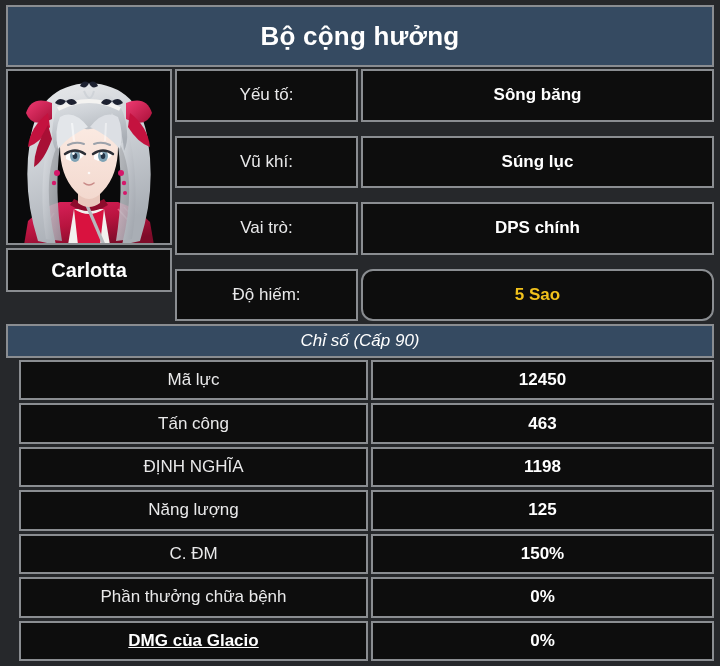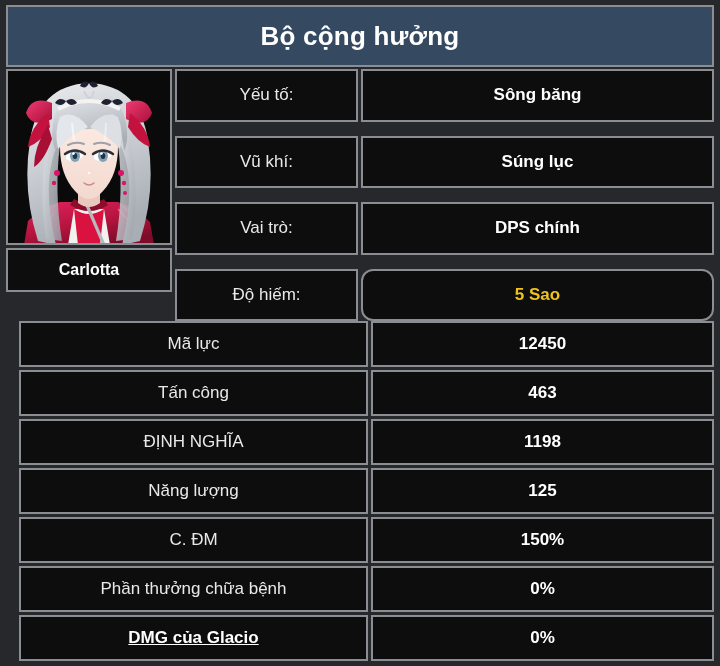--- a/index.html
+++ b/index.html
@@ -66,21 +66,21 @@
   .name-cell {
     height: 44px;
     background: #0d0d0d;
     border: 2px solid #8a8d91;
     display: flex;
     align-items: center;
     justify-content: center;
   }
   .name-cell .name-text {
     color: #ffffff;
-    font-size: 16px;
+    font-size: 20px;
     font-weight: bold;
   }
 
   .info-col {
     flex: 1 1 auto;
     display: flex;
     flex-direction: column;
     gap: 14px;
   }
 
@@ -302,20 +302,23 @@
         <div class="info-value">DPS chính</div>
       </div>
       <div class="info-row">
         <div class="info-label">Độ hiếm:</div>
         <div class="info-value gold">5 Sao</div>
       </div>
     </div>
 
   </div>
 
+  <div class="section-header">
+    <span class="section-text">Chỉ số (Cấp 90)</span>
+  </div>
 
   <div class="stats-table">
     <div class="stat-row">
       <div class="stat-label">Mã lực</div>
       <div class="stat-value">12450</div>
     </div>
     <div class="stat-row">
       <div class="stat-label">Tấn công</div>
       <div class="stat-value">463</div>
     </div>

